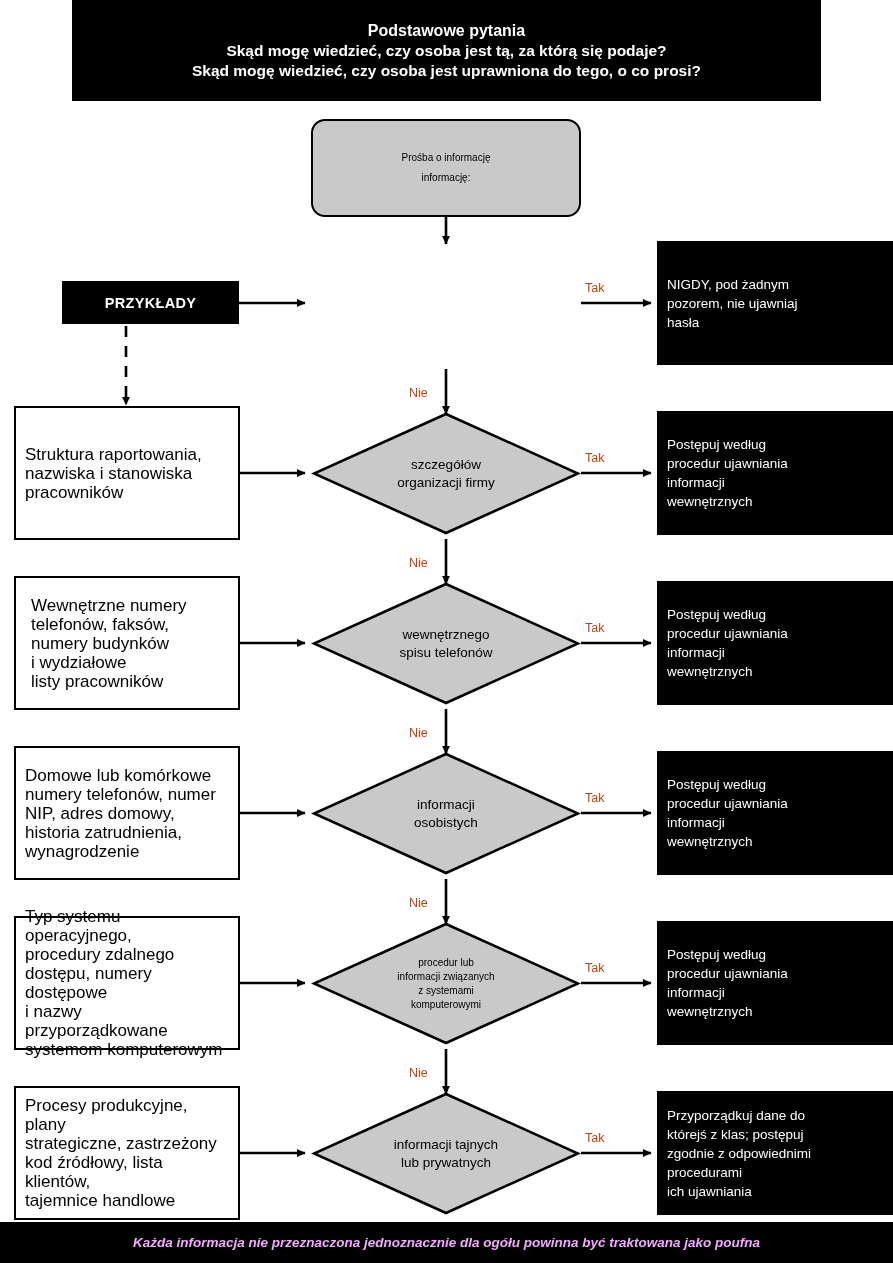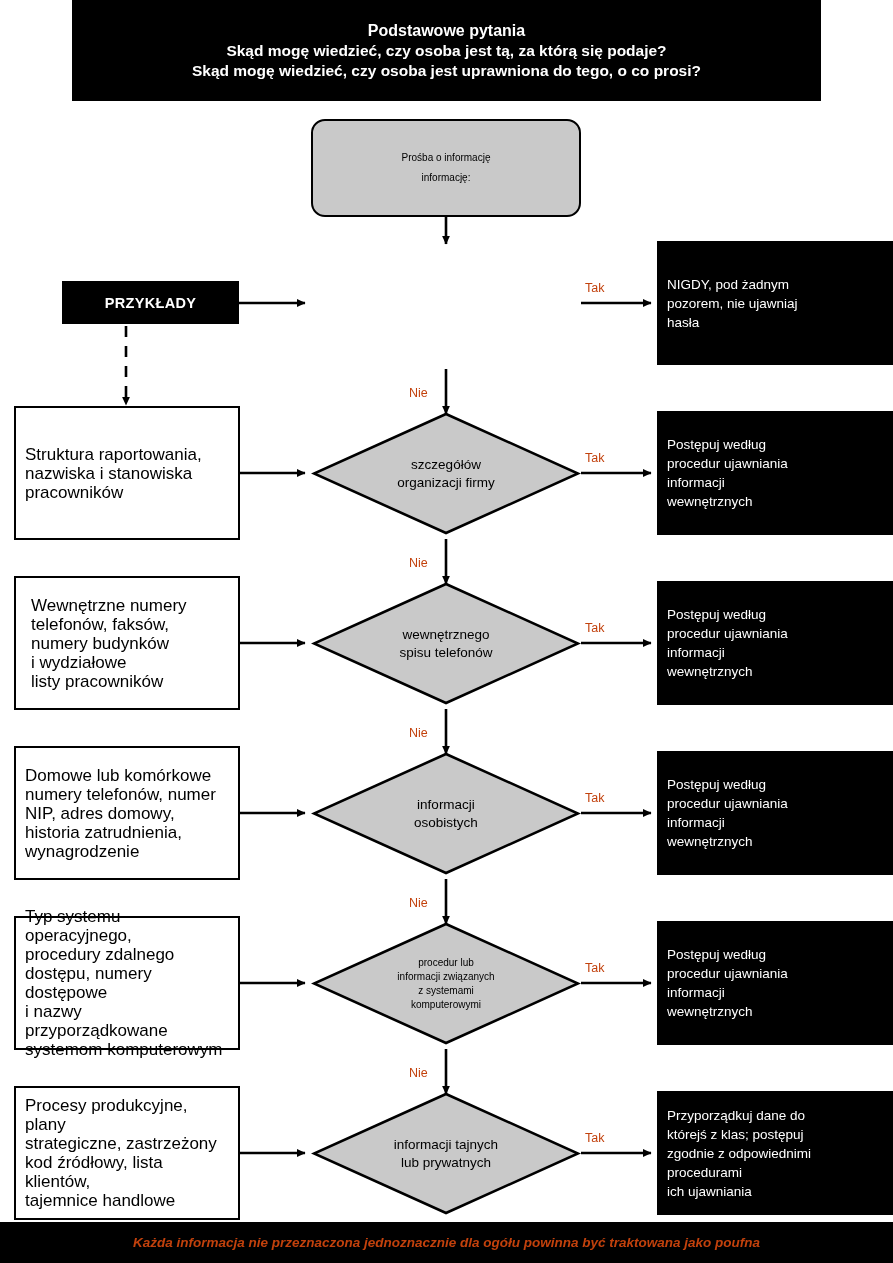--- a/index.html
+++ b/index.html
@@ -16,21 +16,21 @@
     background:#000;color:#fff;
     display:flex;flex-direction:column;align-items:center;justify-content:center;
     text-align:center;
   }
   .header-title{font-size:16px;font-weight:bold;line-height:20px;}
   .header-q{font-size:15.5px;font-weight:bold;line-height:20px;}
 
   
   .footer-banner{
     position:absolute;left:0;top:1222px;width:893px;height:41px;
-    background:#000;color:#c2410c;
+    background:#000;color:#f0abfc;
     display:flex;align-items:center;justify-content:center;text-align:center;
   }
   .footer-text{font-size:13.5px;font-weight:bold;font-style:italic;}
 
   
   .start-node{
     position:absolute;left:311px;top:119px;width:270px;height:98px;
     background:#c9c9c9;border:2px solid #000;border-radius:14px;
     box-sizing:border-box;
     display:flex;align-items:center;justify-content:center;text-align:center;

